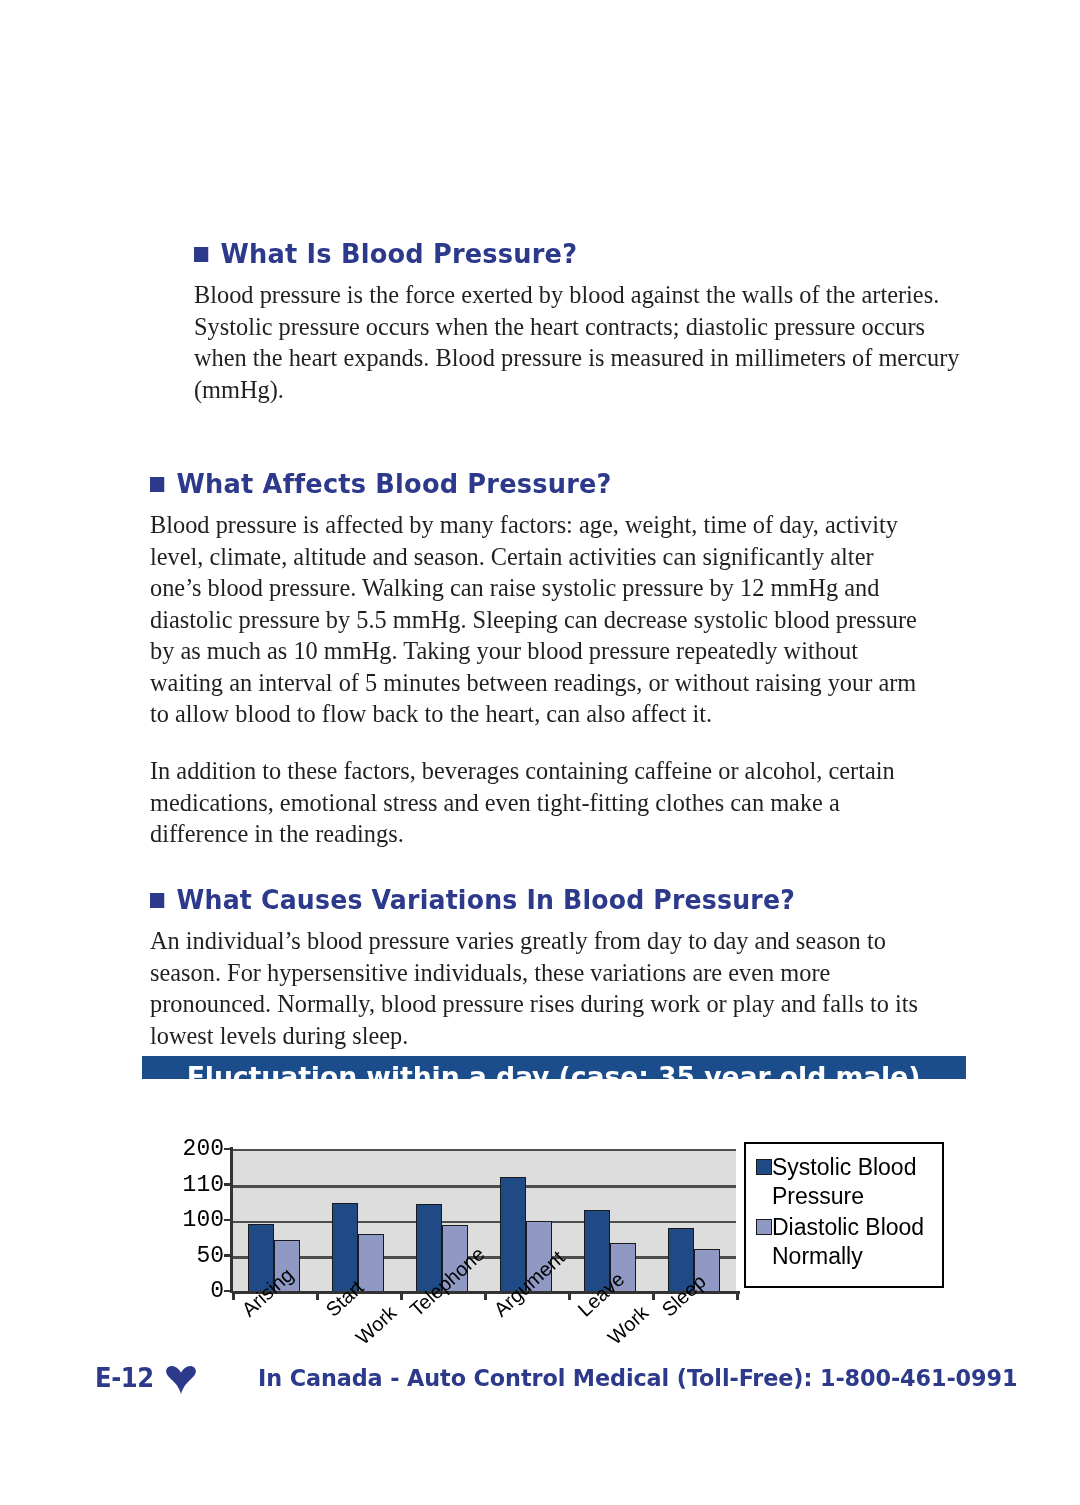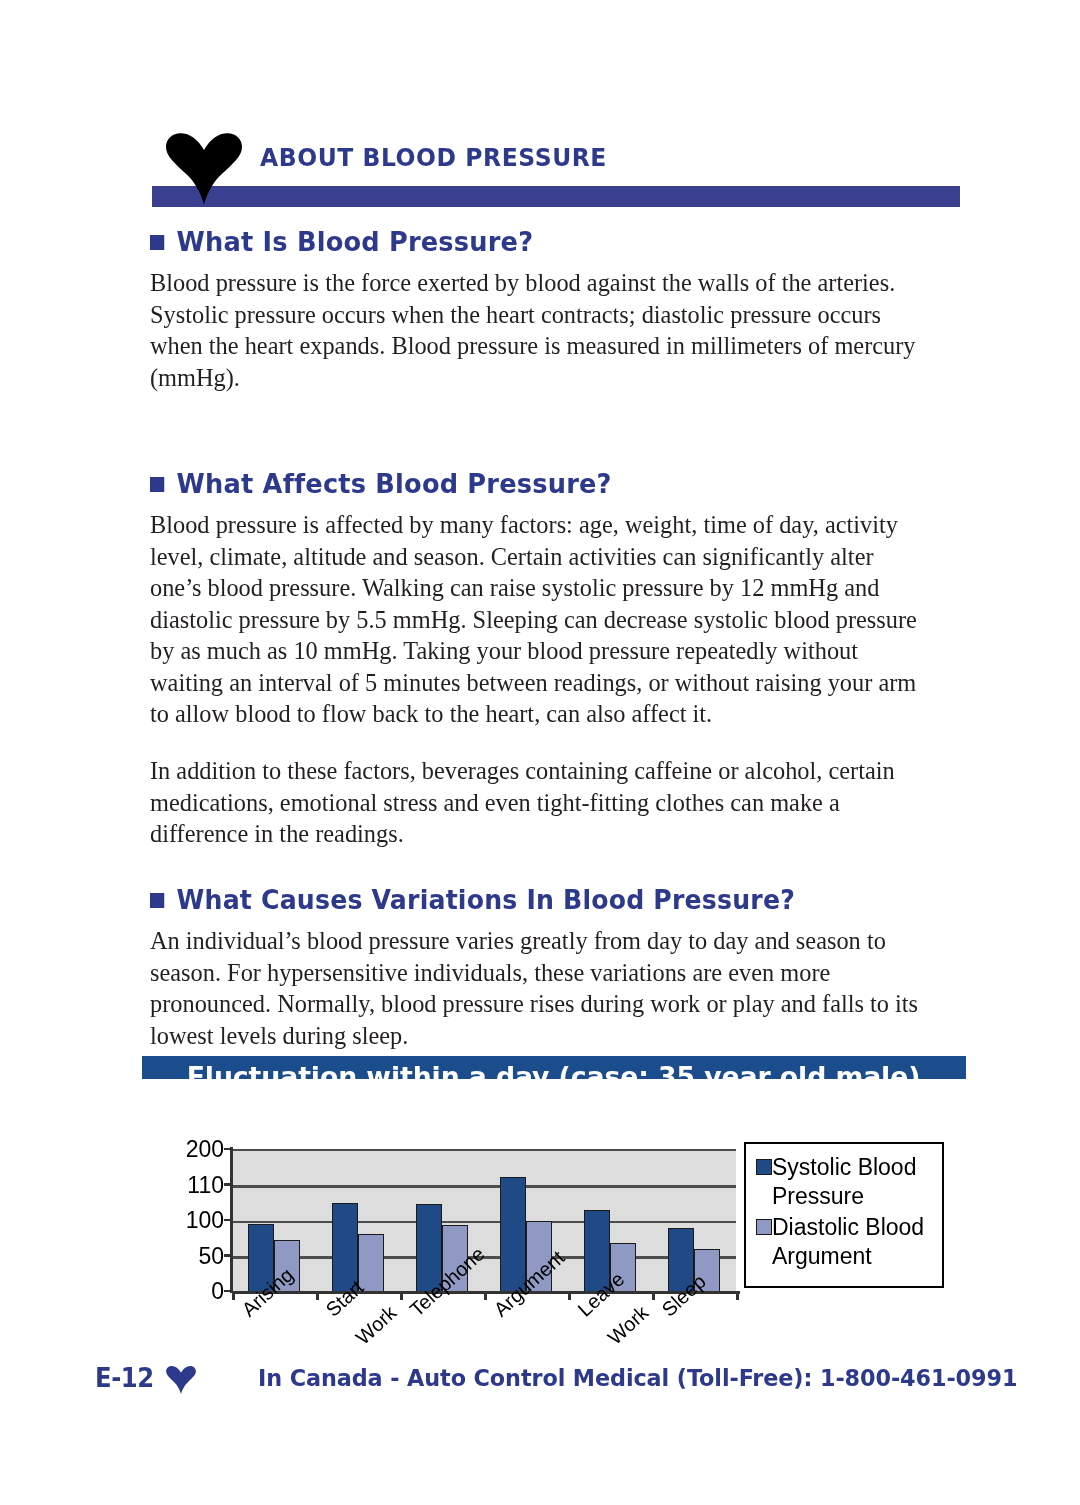--- a/index.html
+++ b/index.html
@@ -93,21 +93,21 @@
     font-family: "Liberation Serif", serif;
     font-size: 25.5px;
     line-height: 31.5px;
     color: #231f20;
     text-align: left;
     transform: scaleX(0.955);
     transform-origin: left top;
   }
   .body-text + .body-text { margin-top: 20px; }
 
-  #sec-what-is { top: 226px; }
+  #sec-what-is { top: 238px; margin-left: 44px; }
   #sec-what-is .body-text { margin-top: 10px; }
 
   #sec-what-affects { top: 468px; }
   #sec-what-affects .body-text { margin-top: 10px; }
 
   #sec-what-causes { top: 884px; }
   #sec-what-causes .sec-heading { font-size: 26.5px; }
   #sec-what-causes .body-text { margin-top: 10px; }
 
   
@@ -149,21 +149,21 @@
   .y-labels {
     position: absolute;
     left: 18px;
     top: 47px;
     width: 64px;
     height: 142px;
   }
   .y-label {
     position: absolute;
     right: 0;
-    font-family: Liberation Sans, sans-serif;
+    font-family: Liberation Mono, monospace;
     font-size: 23px;
     color: #000000;
     line-height: 1;
     transform: translateY(-50%);
     white-space: nowrap;
   }
 
   
   .plot {
     position: absolute;
@@ -309,27 +309,20 @@
     white-space: nowrap;
     transform: scaleX(0.95);
     transform-origin: left center;
   }
 </style>
 </head>
 <body>
 
 <div class="page">
 
-  <div class="header">
-    <div class="header-rule"></div>
-    <svg class="header-heart" viewBox="0 0 100 94">
-      <path d="M50 94 C50 94 44 70 28 55 C12 40 0 30 0 18 C0 7 9 0 19 0 C31 0 42 8 50 22 C58 8 69 0 81 0 C91 0 100 7 100 18 C100 30 88 40 72 55 C56 70 50 94 50 94 Z" fill="#000000"></path>
-    </svg>
-    <div class="header-title">ABOUT BLOOD PRESSURE</div>
-  </div>
 
   <div class="section" id="sec-what-is">
     <div class="sec-heading">
       <span class="sec-bullet"></span>
       <span>What Is Blood Pressure?</span>
     </div>
     <p class="body-text">Blood pressure is the force exerted by blood against the walls of the arteries. Systolic pressure occurs when the heart contracts; diastolic pressure occurs when the heart expands. Blood pressure is measured in millimeters of mercury (mmHg).</p>
   </div>
 
   <div class="section" id="sec-what-affects">
@@ -406,21 +399,21 @@
 
       <div class="legend">
         <div class="legend-row">
           <span class="legend-swatch sys"></span>
           <span class="legend-text">Systolic Blood
 Pressure</span>
         </div>
         <div class="legend-row">
           <span class="legend-swatch dia"></span>
           <span class="legend-text">Diastolic Blood
-Argument</span>
+Normally</span>
         </div>
       </div>
     </div>
   </div>
 
   <div class="footer">
     <div class="footer-page">E-12</div>
     <svg class="footer-heart" viewBox="0 0 100 94">
       <path d="M50 94 C50 94 44 70 28 55 C12 40 0 30 0 18 C0 7 9 0 19 0 C31 0 42 8 50 22 C58 8 69 0 81 0 C91 0 100 7 100 18 C100 30 88 40 72 55 C56 70 50 94 50 94 Z" fill="#2d3a8c"></path>
     </svg>

